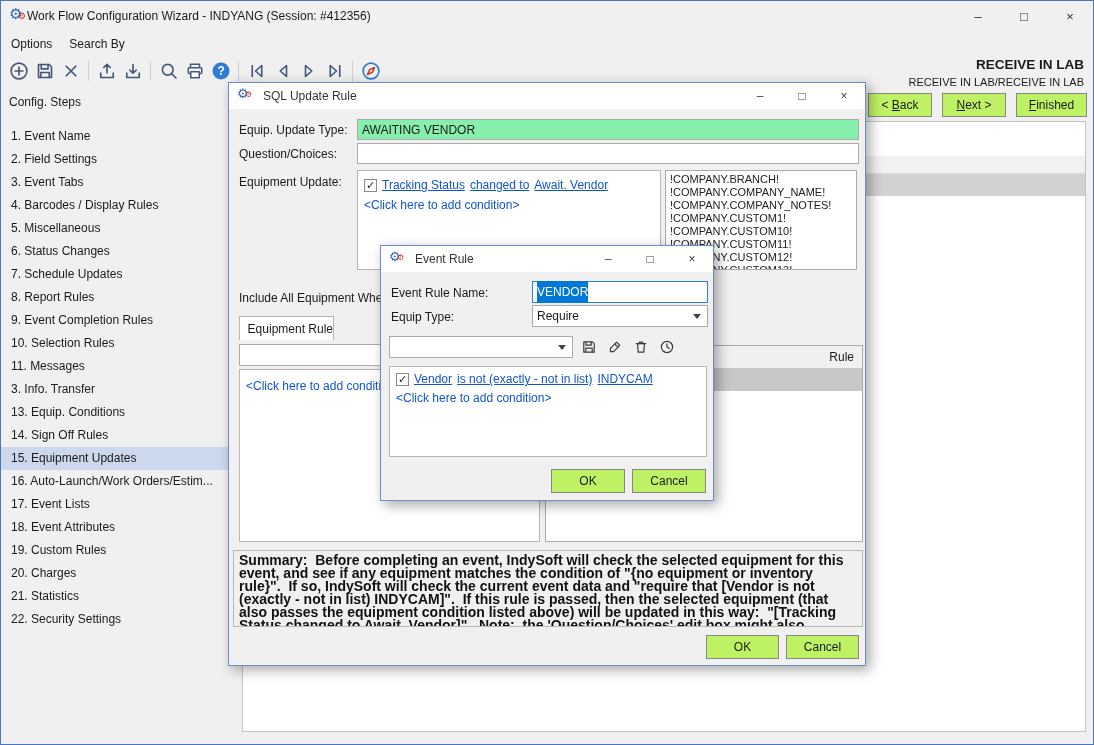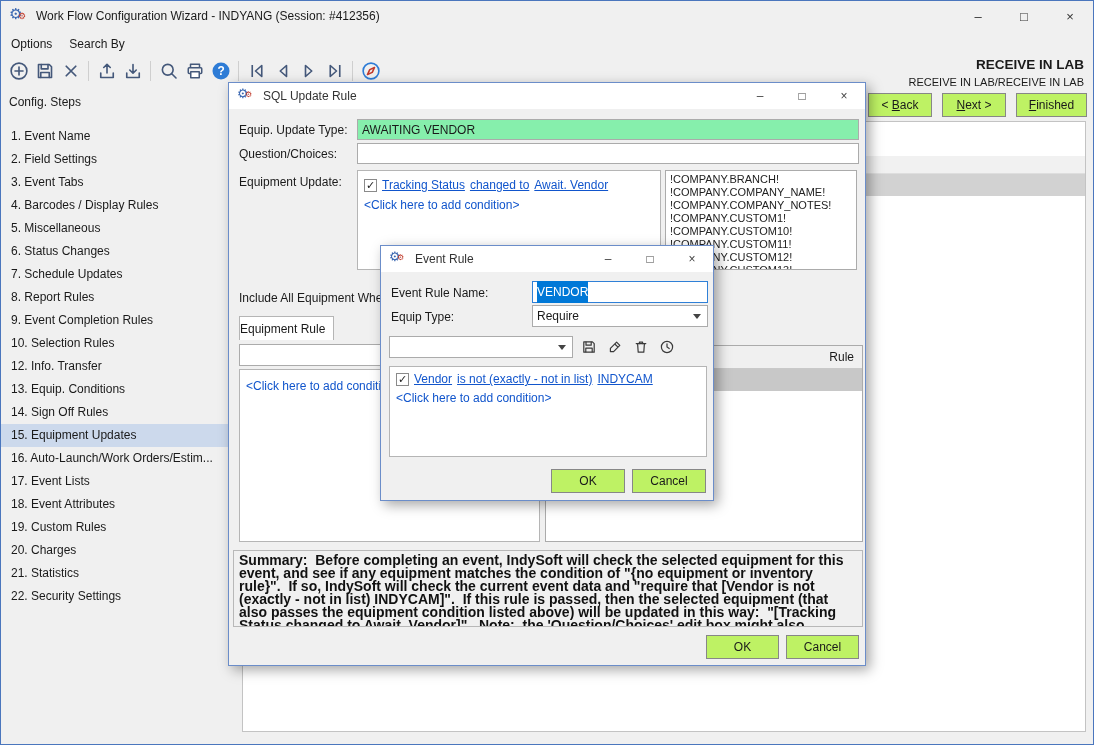--- a/index.html
+++ b/index.html
@@ -9,21 +9,21 @@
        border:1px solid #4a76bd;box-sizing:border-box}
   input,button{font-family:inherit;font-size:12px;color:#1a1a1a}
 
   
   .titlebar{position:absolute;left:0;top:0;right:0;height:30px;display:flex;align-items:center;padding-left:8px}
   .appicon{position:relative;display:inline-block;width:18px;height:18px;flex:0 0 18px}
   .appicon .g1{position:absolute;left:0;top:-2px;font-size:15px;color:#3a67b1;line-height:18px}
   .appicon .g2{position:absolute;left:9px;top:4px;font-size:9px;color:#c03a2b;line-height:10px}
   .appicon.sm .g1{font-size:13px}
   .appicon.sm .g2{left:8px;top:3px;font-size:8px}
-  .wtitle{margin-left:9px;white-space:nowrap}
+  .wtitle{white-space:nowrap}
   .winbtns{position:absolute;right:0;top:0;height:30px;display:flex}
   .wbtn{width:46px;height:30px;display:flex;align-items:center;justify-content:center;font-size:13px;color:#333}
 
   
   .menubar{position:absolute;left:0;top:30px;right:0;height:26px;display:flex;align-items:center;gap:17px;padding-left:10px}
   .menu-item{white-space:nowrap}
   .toolbar{position:absolute;left:0;top:56px;height:28px;display:flex;align-items:center;padding-left:5px;gap:1px}
   .tbtn{width:25px;height:25px;display:flex;align-items:center;justify-content:center}
   .tsep{width:1px;height:20px;background:#cfcfcf;margin:0 4px}
 
@@ -59,21 +59,21 @@
   .panel{position:absolute;background:#fff;border:1px solid #b5b5b5;box-sizing:border-box;overflow:hidden}
   .tokens{position:absolute;background:#fff;border:1px solid #ababab;box-sizing:border-box;overflow:hidden;
           font-size:11px;padding:2px 4px;color:#222}
   .token{line-height:13px;white-space:nowrap}
   .rule-line{display:flex;align-items:center;gap:5px;padding:7px 6px 0 6px;white-space:nowrap}
   .checkbox{width:13px;height:13px;background:#fff;border:1px solid #8a8a8a;box-sizing:border-box;display:inline-flex;
             align-items:center;justify-content:center;font-size:11px;line-height:1;color:#222;flex:0 0 13px}
   .rlink{color:#1155cc;text-decoration:underline;cursor:pointer}
   .add-cond{display:block;color:#1155cc;text-decoration:none;padding:6px 6px 0 6px;white-space:nowrap;cursor:pointer}
   .tab{position:absolute;background:#fff;border:1px solid #b5b5b5;border-bottom:none;box-sizing:border-box;
-       display:flex;align-items:center;justify-content:flex-start;white-space:nowrap}
+       display:flex;align-items:center;justify-content:flex-end;white-space:nowrap}
   .combo{position:absolute;background:#fff;border:1px solid #ababab;box-sizing:border-box;display:flex;
          align-items:center;padding-left:4px;white-space:nowrap}
   .combo .arrow{position:absolute;right:6px;top:50%;margin-top:-2px;width:0;height:0;
                 border-left:4px solid transparent;border-right:4px solid transparent;border-top:5px solid #444}
   .grid{position:absolute;background:#fff;border:1px solid #ababab;box-sizing:border-box;overflow:hidden}
   .grid-header{height:22px;background:#f0f0f0;border-bottom:1px solid #c9c9c9;display:flex;align-items:center;
                justify-content:flex-end;padding-right:8px}
   .grid-row-selected{height:22px;background:#c8c8c8}
   .summary{position:absolute;background:#f0f0f0;border:1px solid #b8b8b8;box-sizing:border-box;
            font-size:14px;font-weight:bold;line-height:13px;padding:3px 5px;color:#111;white-space:pre-wrap;overflow:hidden}
@@ -222,22 +222,23 @@
       <div class="step"><span>6. Status Changes</span></div>
 
       <div class="step"><span>7. Schedule Updates</span></div>
 
       <div class="step"><span>8. Report Rules</span></div>
 
       <div class="step"><span>9. Event Completion Rules</span></div>
 
       <div class="step"><span>10. Selection Rules</span></div>
 
-
-      <div class="step"><span>12. Info. Transfer</span></div>
+      <div class="step"><span>11. Messages</span></div>
+
+      <div class="step"><span>3. Info. Transfer</span></div>
 
       <div class="step"><span>13. Equip. Conditions</span></div>
 
       <div class="step"><span>14. Sign Off Rules</span></div>
 
       <div class="step selected"><span>15. Equipment Updates</span></div>
 
       <div class="step"><span>16. Auto-Launch/Work Orders/Estim...</span></div>
 
       <div class="step"><span>17. Event Lists</span></div>

